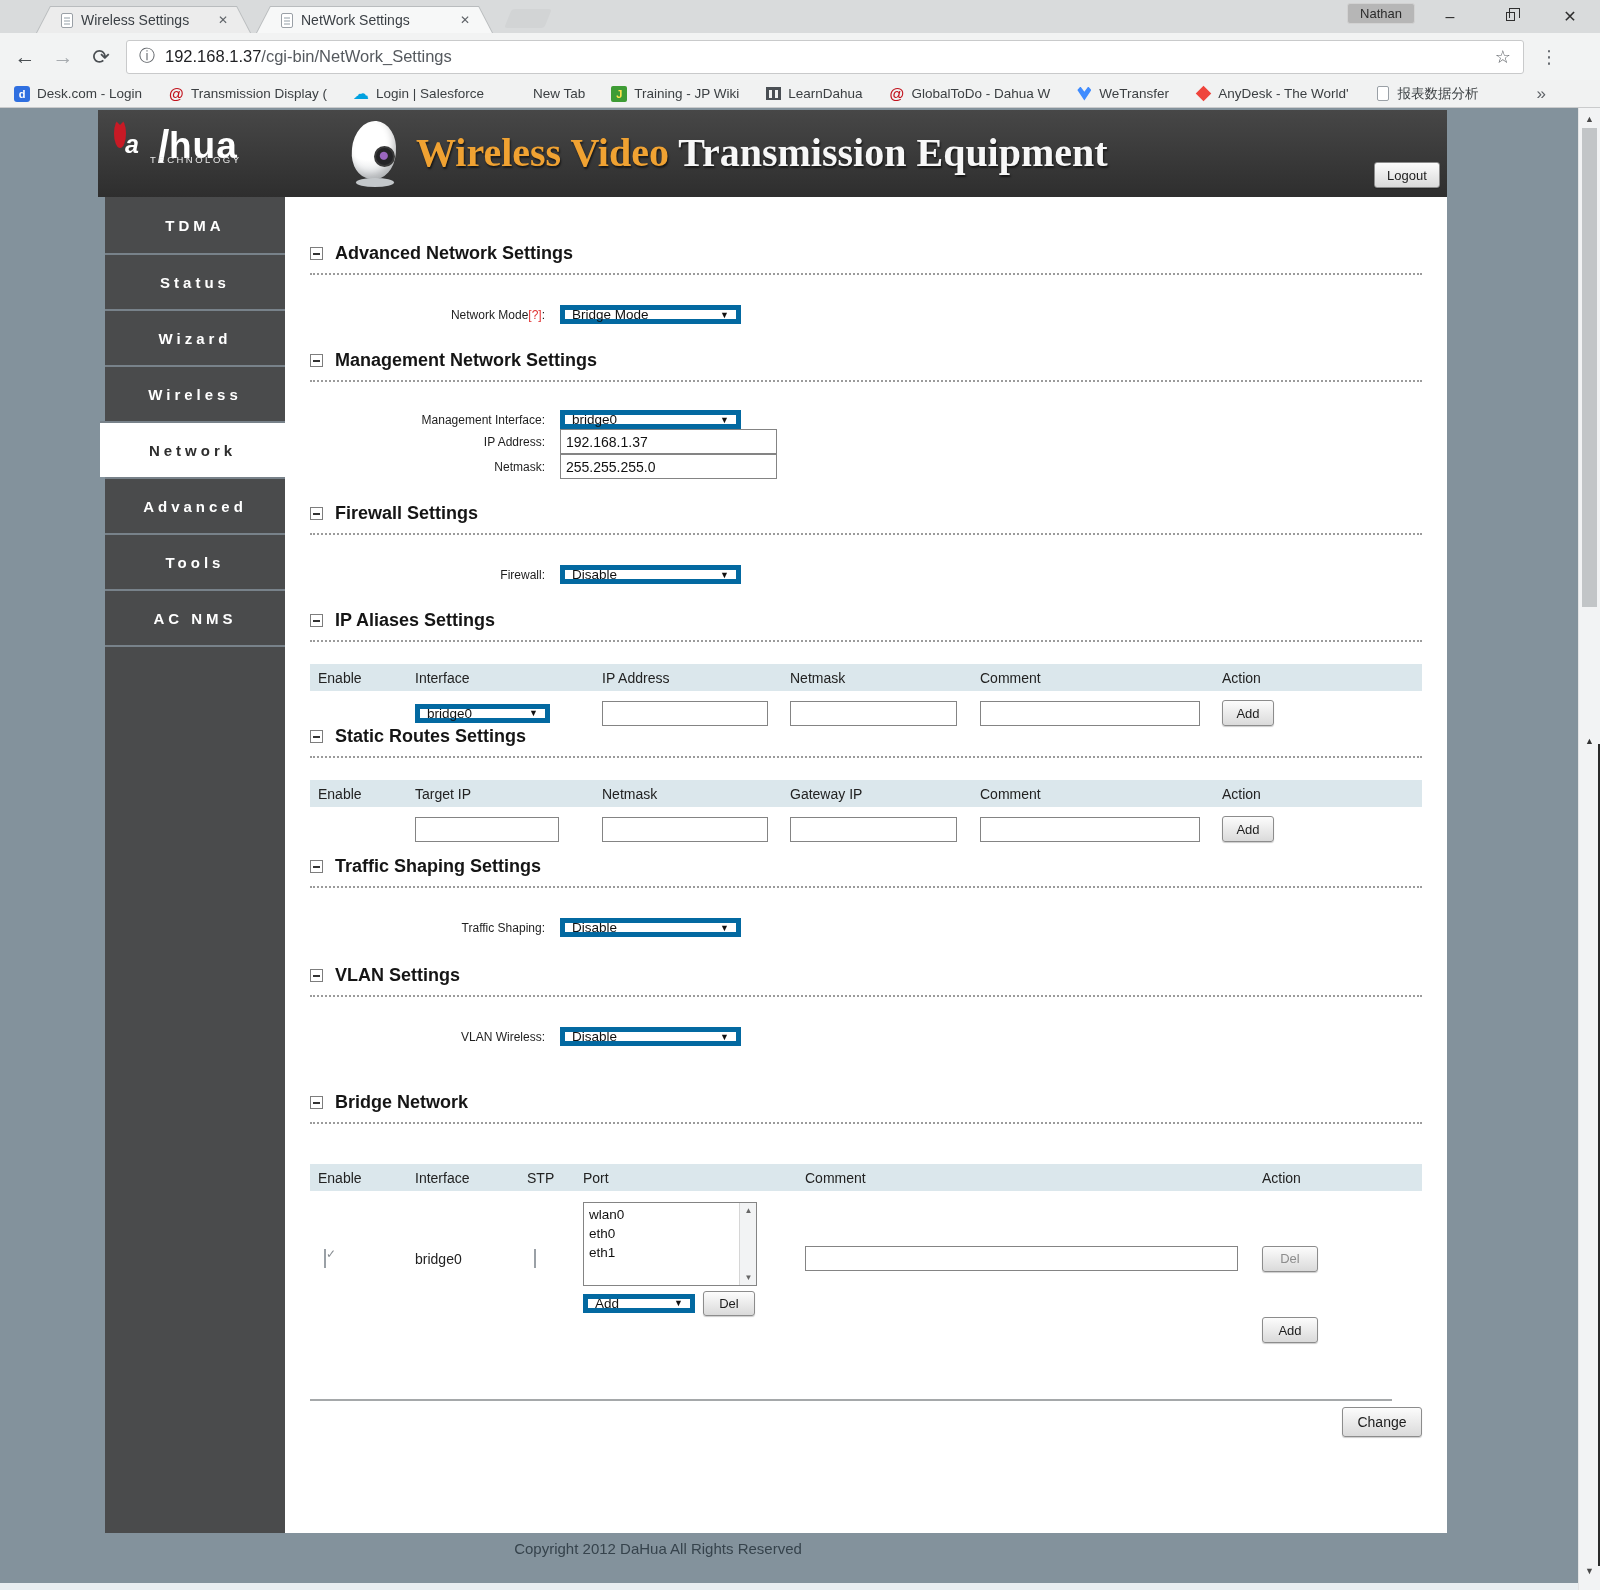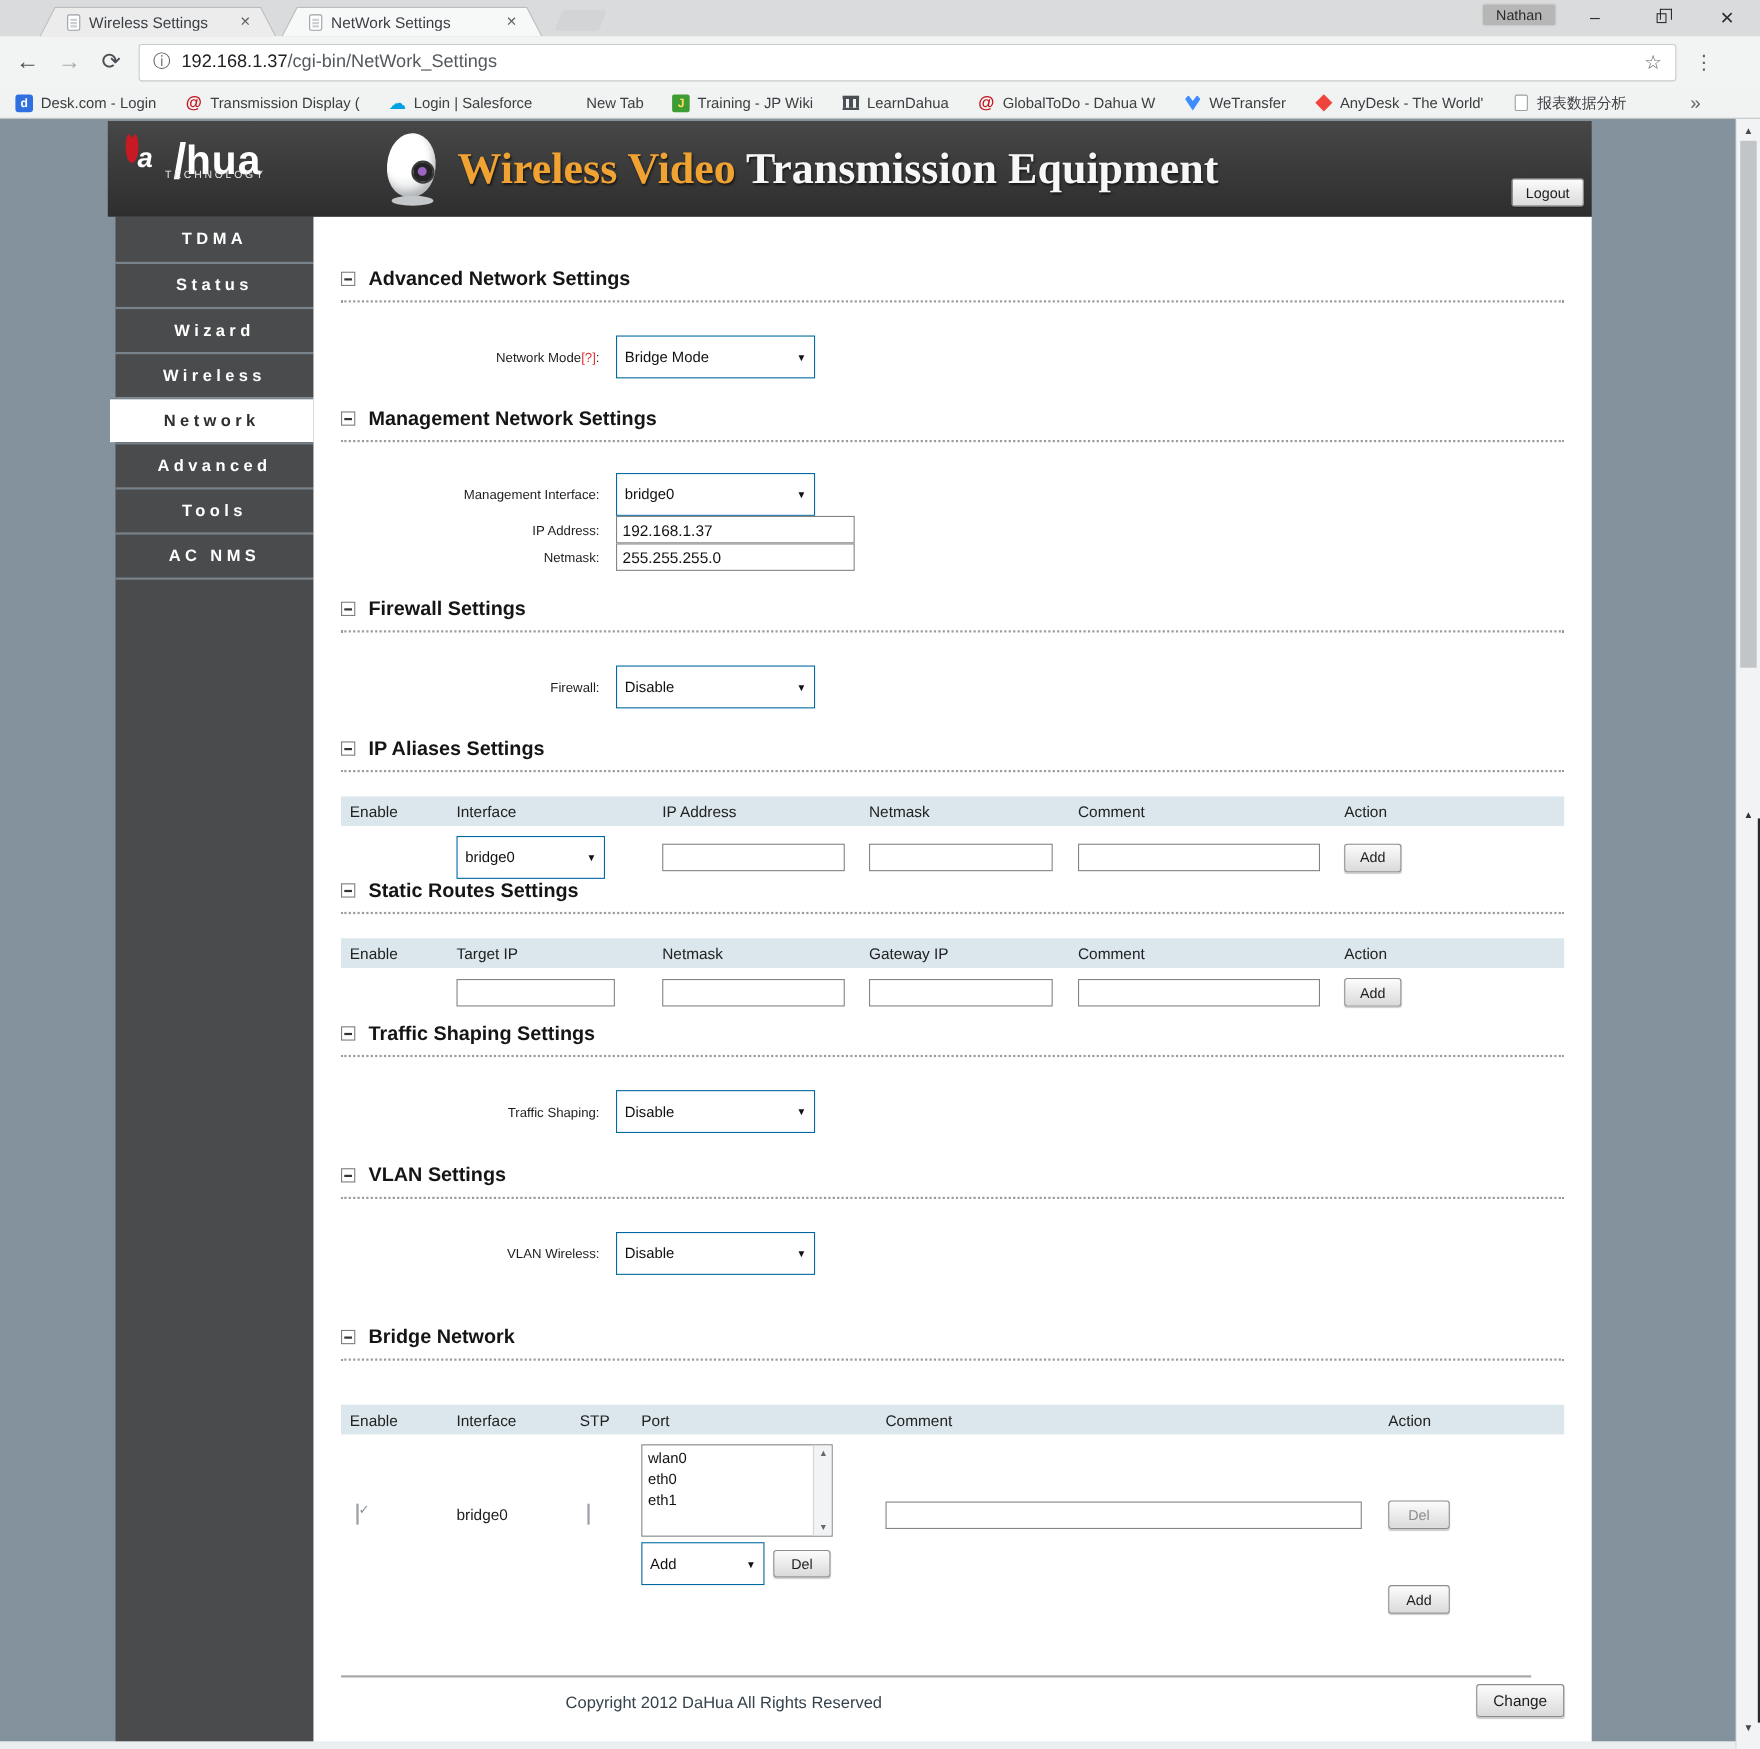--- a/index.html
+++ b/index.html
@@ -91,39 +91,39 @@
   .site-title { position:absolute; left:318px; top:15px; font-family:"Liberation Serif", serif;
                 font-weight:bold; font-size:40px; line-height:56px;
                 text-shadow:1px 2px 2px rgba(0,0,0,.6); white-space:nowrap; }
   .title-accent { color:#f0a232; }
   .title-rest { color:#f7f7f7; }
   .logout-btn { position:absolute; right:7px; bottom:9px; width:66px; height:26px; }
 
   .body-row { display:flex; align-items:stretch; }
   .sidebar { width:187px; flex:0 0 187px; display:flex; flex-direction:column;
              background:linear-gradient(90deg,#83929c 0 7px,#4a4b4c 7px); }
-  .side-item { height:41px; margin-left:7px; background:#4a4b4c; color:#fff;
+  .side-item { height:56px; margin-left:7px; background:#4a4b4c; color:#fff;
                display:flex; align-items:center; justify-content:center;
                font-size:15px; font-weight:bold; letter-spacing:4px; border-top:2px solid #78828a; }
   .side-item:first-child { border-top:none; }
   .side-item.active { background:#ffffff; color:#2e2e2e; margin-left:2px; }
   .side-fill { flex:1; margin-left:7px; background:#4a4b4c; border-top:2px solid #78828a; }
 
   .main { flex:1; background:#fff; min-height:1336px; padding:0 25px 40px 25px; color:#222; }
   .sec-head { display:flex; align-items:center; gap:12px; border-bottom:2px dotted #9b9b9b; padding-bottom:9px; }
   .sec-head h2 { font-size:18px; color:#151515; }
   .collapse { width:13px; height:13px; border:1px solid #7d7d7d; background:#fff; position:relative; flex:0 0 auto; }
   .collapse::after { content:""; position:absolute; left:2px; top:5px; width:7px; height:1.5px; background:#333; }
   .mt46{margin-top:46px;} .mt40{margin-top:40px;} .mt30{margin-top:30px;} .mt28{margin-top:28px;}
   .mt26{margin-top:26px;} .mt24{margin-top:24px;} .mt22{margin-top:22px;} .mt16{} .mt14{margin-top:14px;}
 
   .frow { display:flex; align-items:center; }
   .flabel { width:235px; text-align:right; margin-right:15px; font-size:12px; color:#1e1e1e; white-space:nowrap; }
   .help { color:#e03030; }
-  .ddl { height:39px; background:#fff; border:1px solid #0369a1; display:flex; align-items:center;
+  .ddl { height:19px; background:#fff; border:5px solid #0369a1; display:flex; align-items:center;
          justify-content:space-between; padding:0 7px; font-size:13.5px; color:#111; }
   .ddl-arrow { font-size:9px; color:#111; margin-left:8px; }
   .w181{width:181px;} .w135{width:135px;} .w112{width:112px;}
   .txt { height:25px; border:1px solid #848484; background:#fff; font-size:14px; padding:0 5px;
          font-family:"Liberation Sans",sans-serif; color:#111; }
   .w217{width:217px;} .w166{width:166px;} .w167{width:167px;} .w220{width:220px;}
   .w144{width:144px;} .w433{width:433px;}
   .btn { height:26px; min-width:52px; background:linear-gradient(#fcfcfc,#dadada);
          border:1px solid #8c8c8c; border-radius:3px; font-size:13px; color:#1d1d1d;
          font-family:"Liberation Sans",sans-serif; box-shadow:0 1px 1px rgba(0,0,0,.2); }

